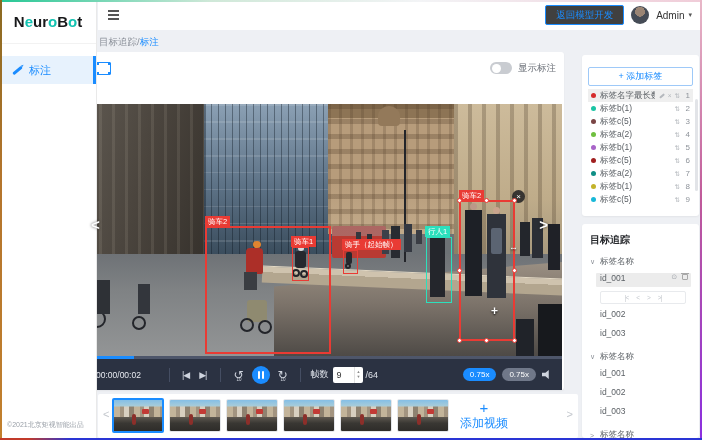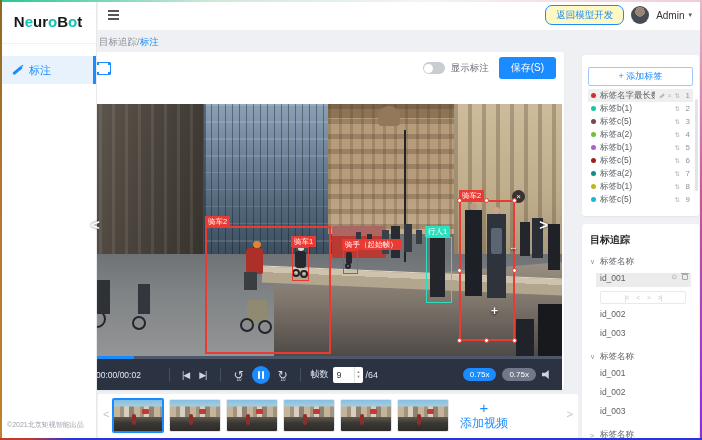--- a/index.html
+++ b/index.html
@@ -17,21 +17,21 @@
   .logo .tl{color:#12c3b2}
   .side-item{margin-top:12px;height:28px;display:flex;align-items:center;gap:6px;padding-left:12px;background:#e7f2fd;color:#1a8cff;font-size:11px;border-right:3px solid #1a8cff;cursor:pointer}
   .pencil{width:11px;height:3px;background:#1a8cff;border-radius:1px;transform:rotate(-40deg);position:relative;flex:none}
   .pencil::before{content:"";position:absolute;right:-3px;top:0;border-left:3px solid #1a8cff;border-top:1.5px solid transparent;border-bottom:1.5px solid transparent}
   .copyright{position:absolute;left:0;right:0;bottom:10px;padding-left:7px;font-size:7px;color:#9aa0a8}
   
   .topbar{position:absolute;left:98px;top:0;width:604px;height:30px;background:#fff;display:flex;align-items:center;z-index:4}
   .burger{margin-left:7px;display:inline-flex;flex-direction:column;gap:2.5px;cursor:pointer;padding:3px}
   .burger i{width:11px;height:1.5px;background:#555;display:block}
   .hright{margin-left:auto;display:flex;align-items:center;gap:7px;padding-right:10px}
-  .backbtn{height:20px;padding:0 10px;border:1px solid #1a8cff;color:#1a8cff;background:#fef9c3;border-radius:7px;font-size:9.5px;cursor:pointer}
+  .backbtn{height:20px;padding:0 10px;border:1px solid #1a8cff;color:#1a8cff;background:#404040;border-radius:2px;font-size:9.5px;cursor:pointer}
   .avatar{width:18px;height:18px;border-radius:50%;background:radial-gradient(circle at 50% 32%,#9a8574 0 32%,#454c56 33%)}
   .uname{font-size:10px;color:#333}
   .ucaret{font-size:7px;color:#555;margin-left:-3px}
   .breadcrumb{position:absolute;left:99px;top:36px;font-size:9.5px;color:#8a8f98;z-index:3}
   .breadcrumb .cur{color:#1a8cff;cursor:pointer}
   
   .card{position:absolute;background:#fff;border-radius:3px;box-shadow:0 1px 2px rgba(0,0,0,.05)}
   .main-card{left:84px;top:52px;width:480px;height:338px}
   .toolbar{height:32px;display:flex;align-items:center;padding:0 8px}
   .bbox-tool{width:15px;height:13px;border:1.5px solid #1a8cff;border-radius:1px;margin-left:4px;cursor:pointer;background:
@@ -190,21 +190,20 @@
   </div>
 
   <section class="card main-card">
     <div class="toolbar">
       <span class="bbox-tool"></span>
       <div class="tright">
         <span class="switch">
             <i class="knob"></i>
           </span>
         <span class="swlabel">显示标注</span>
-        <button class="save">保存(S)</button>
       </div>
     </div>
 
     <div class="video">
       <div>
         <i class="sc b-left"></i>
         <i class="sc b-glass"></i>
         <i class="sc b-tan"></i>
         <i class="sc dome"></i>
         <i class="sc b-right"></i>

